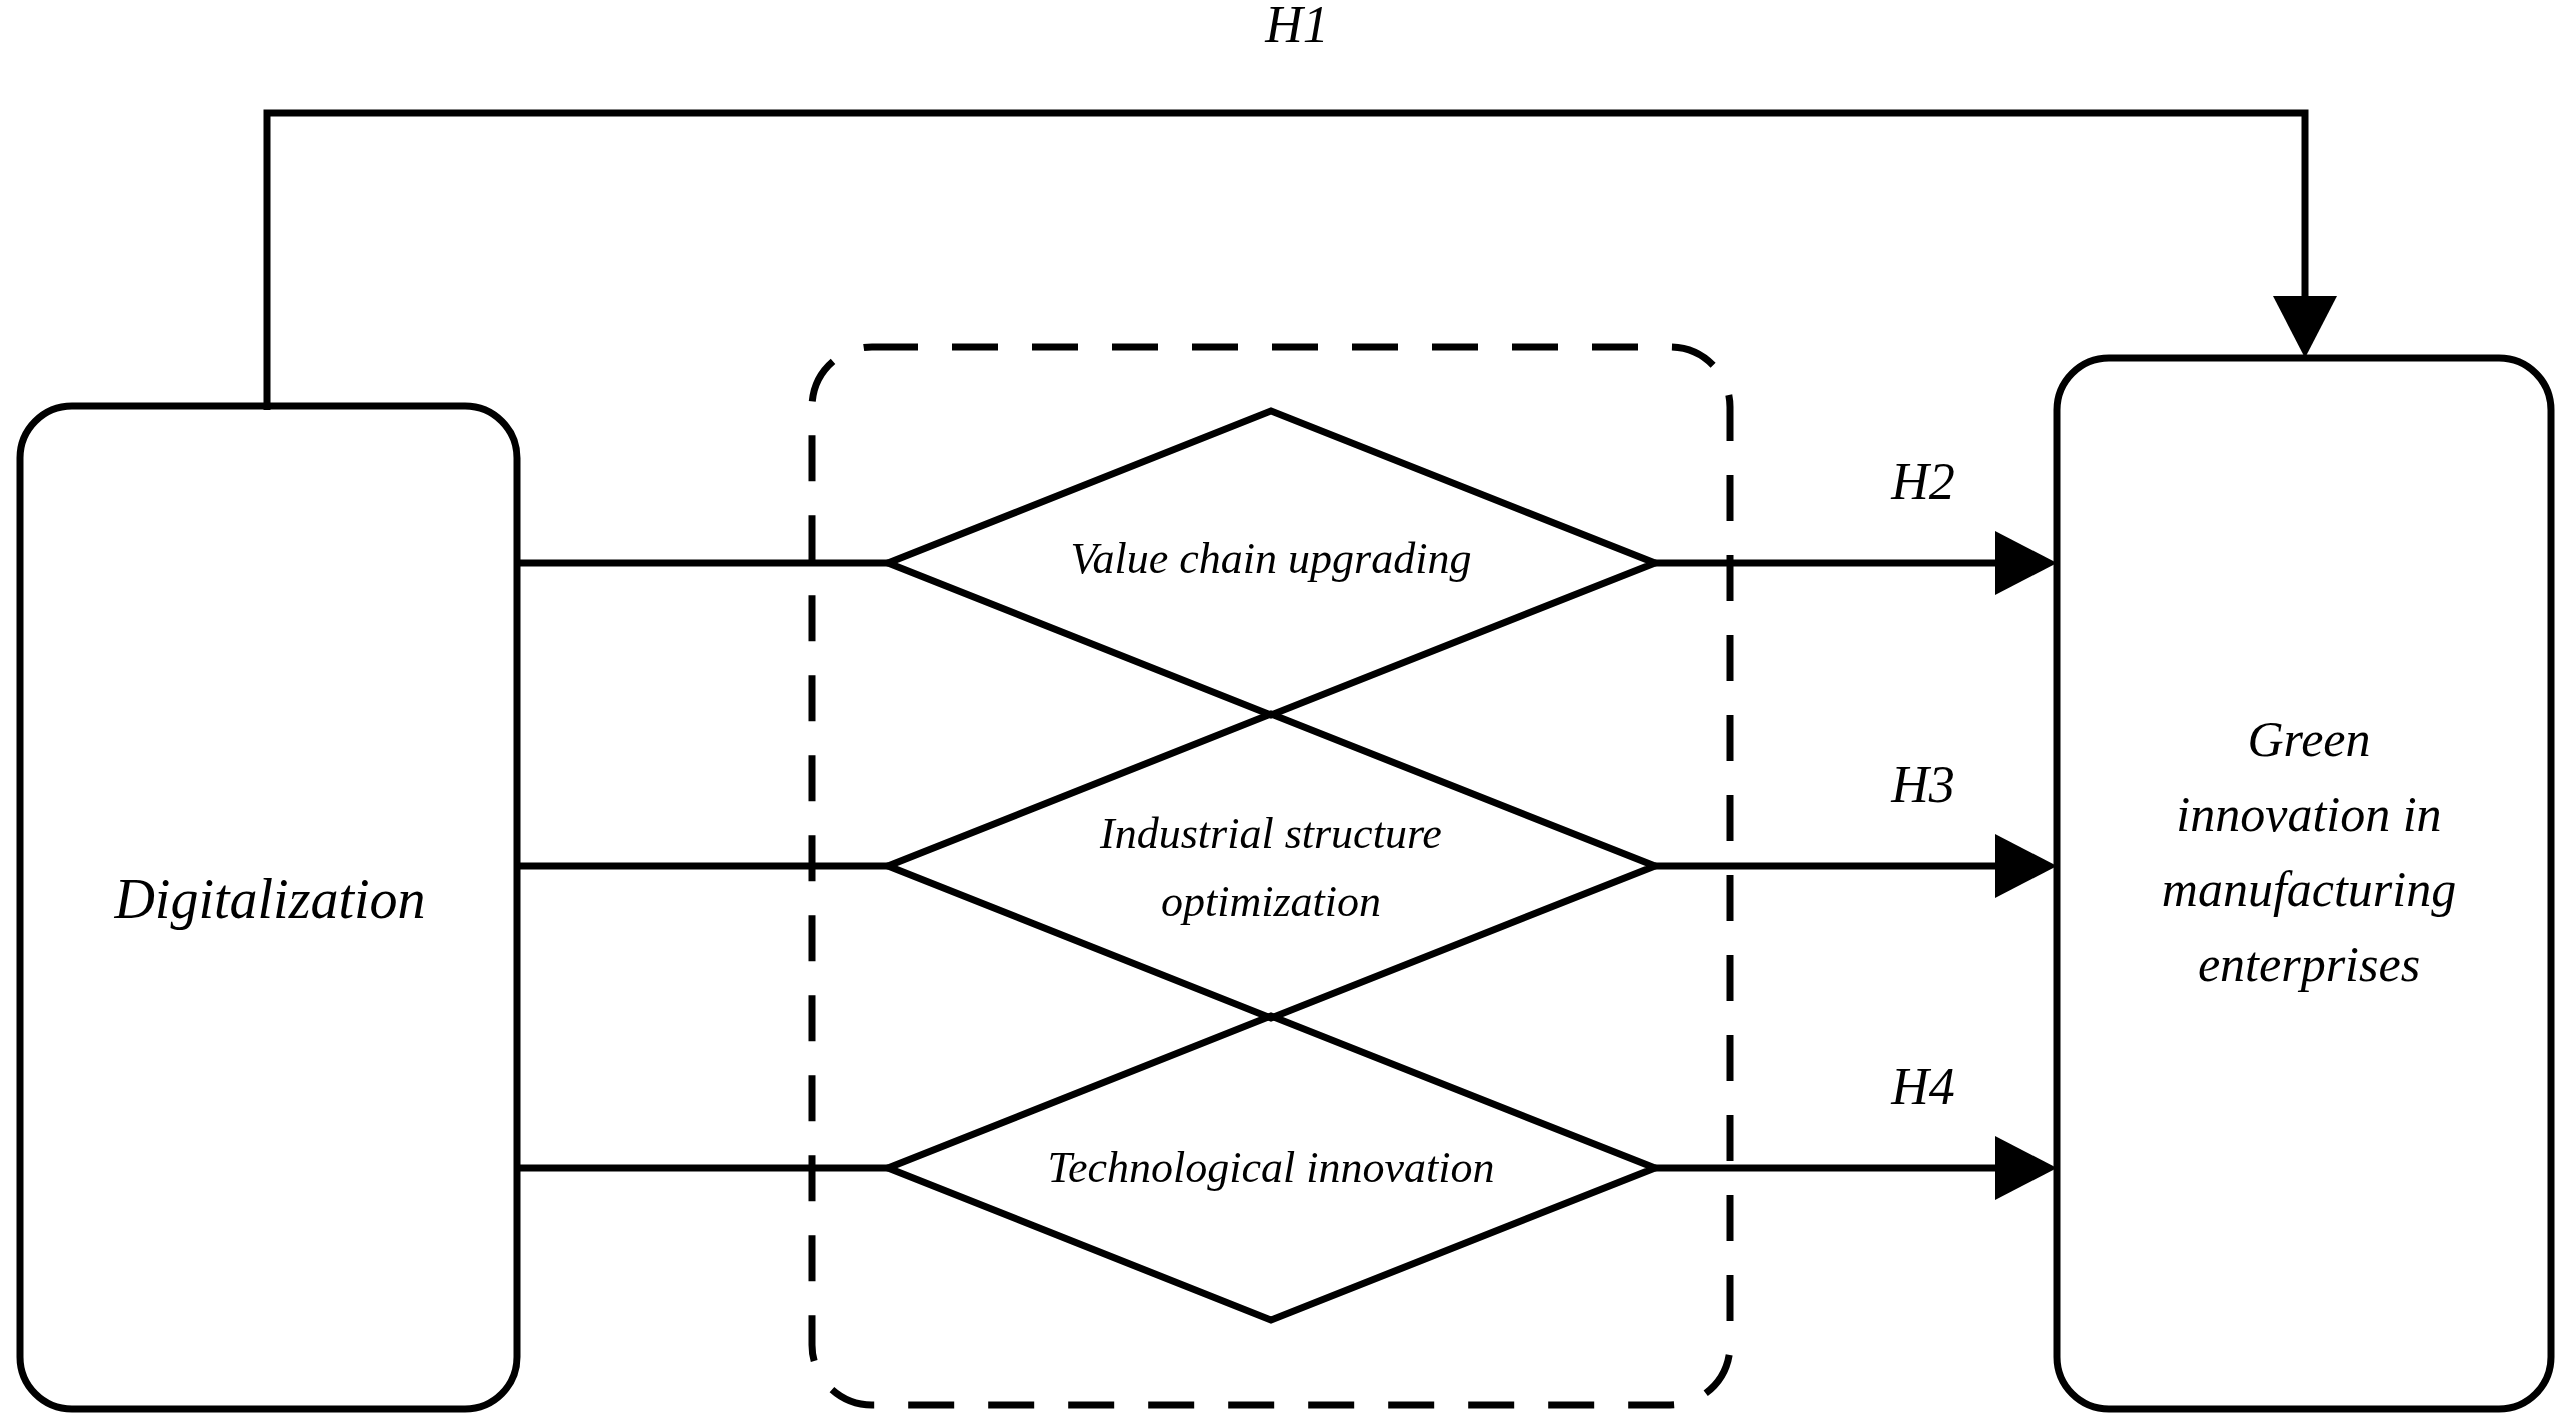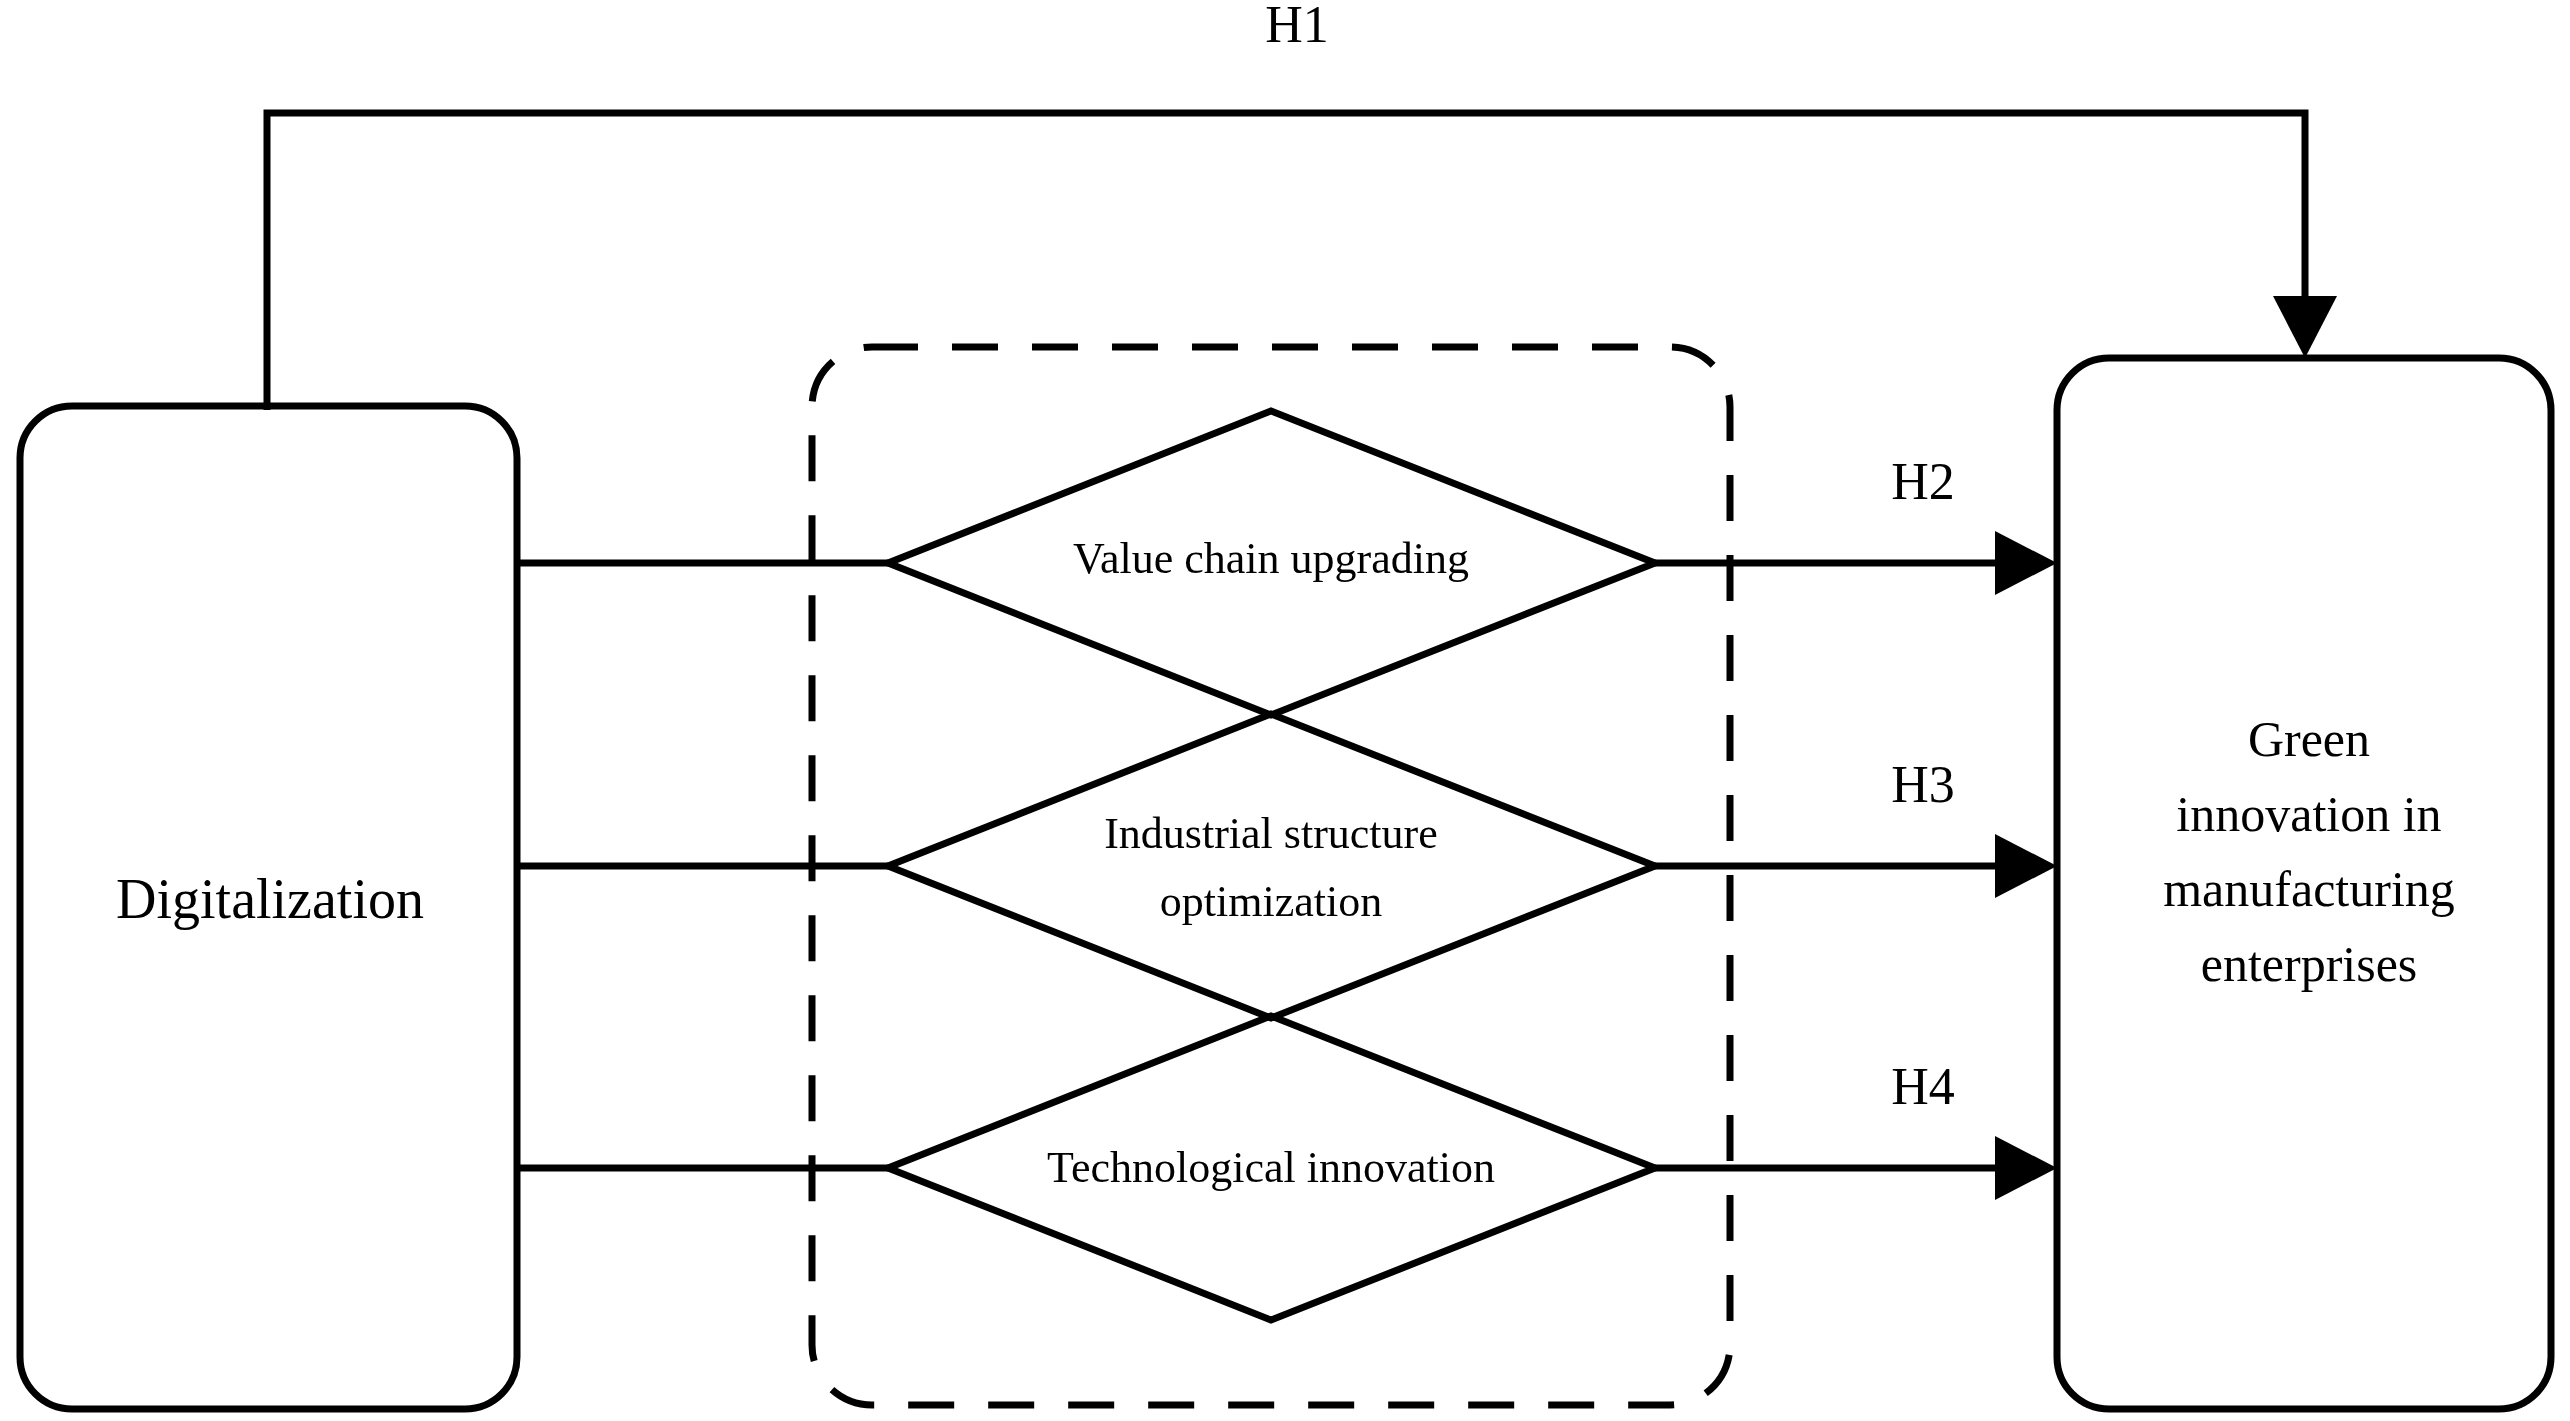--- a/index.html
+++ b/index.html
@@ -11,20 +11,21 @@
     width: 2570px;
     height: 1421px;
     overflow: hidden;
     font-family: "Liberation Serif", "DejaVu Serif", serif;
   }
   #diagram-root {
     position: relative;
     width: 2570px;
     height: 1421px;
     background: #ffffff;
+    font-style: italic;
   }
   svg.diagram-canvas {
     position: absolute;
     top: 0;
     left: 0;
     width: 2570px;
     height: 1421px;
     display: block;
   }
   .node-shape {

